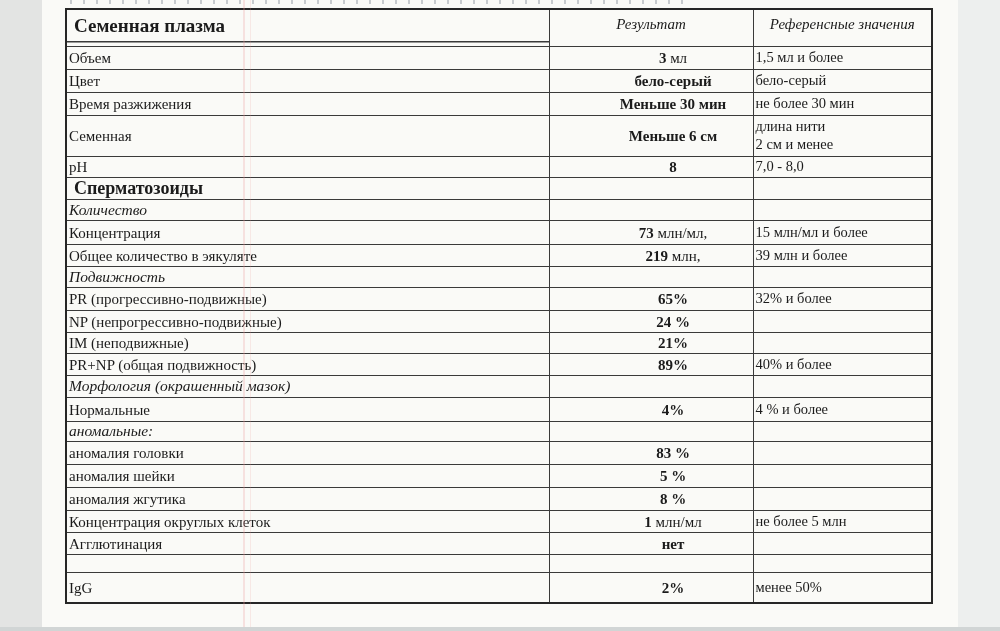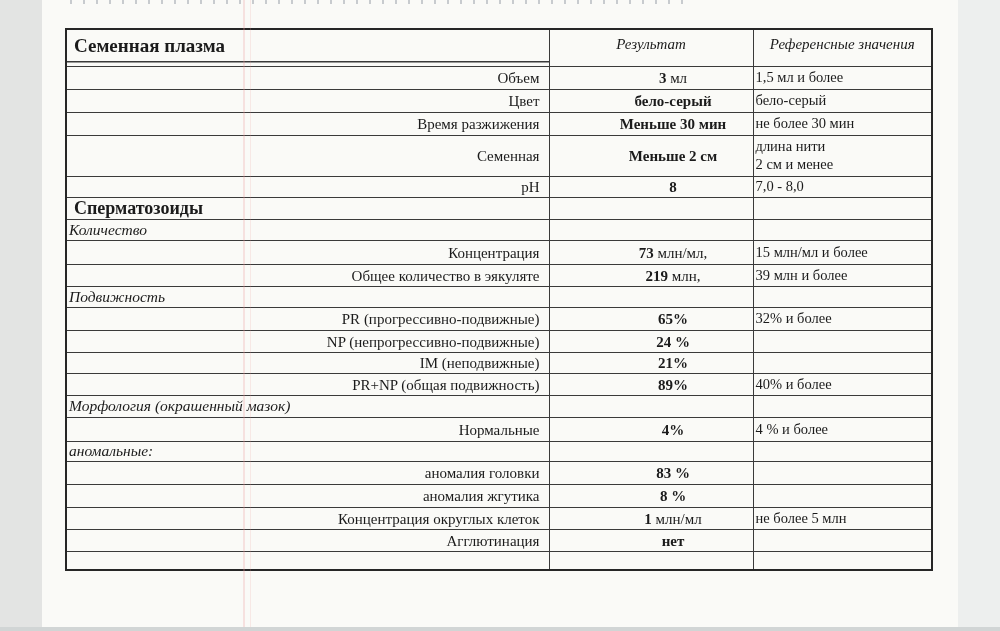--- a/index.html
+++ b/index.html
@@ -33,39 +33,38 @@
     position: absolute; top: 0; height: 631px; width: 2px;
     background: rgba(235,150,150,.25);
   }
   .scan-line.a { left: 243px; }
   .scan-line.b { left: 250px; width: 1px; background: rgba(235,150,150,.18); }
 
   table.report {
     position: absolute; left: 23px; top: 8px; width: 866px;
     border-collapse: collapse; table-layout: fixed;
     border: 2.2px solid #262626;
-    margin-top: 20px;
   }
   td {
     border: 1.4px solid #3a3a3a;
     padding: 0 2px;
     vertical-align: middle;
     font-size: 15px;
     line-height: 1.2;
     overflow: hidden;
   }
   col.c1 { width: 483px; }
   col.c2 { width: 204px; }
   col.c3 { width: 179px; }
 
   .h37{height:37px} .h41{height:41px} .h30{height:30px}
   .h24{height:24px} .h23{height:23px} .h22{height:22px}
   .h21{height:21px} .h20{height:20px} .h18{height:18px}
 
-  td.p   { text-align: right; padding-right: 9px; }
+  td.p   { text-align: left; padding-right: 9px; }
   td.res { text-align: center; font-weight: bold; padding-left: 46px; }
   td.res .ru { font-weight: normal; }
   td.ref { white-space: pre-line; font-size: 14.5px; }
   td.sec { font-weight: bold; font-size: 18px; padding-left: 7px; }
   td.sub { font-style: italic; font-size: 15.5px; }
 
   tr.r-head td { vertical-align: top; padding-top: 5px; }
   td.head { text-align: center; font-size: 15px; font-style: italic; }
   td.head-left {
     font-weight: bold; font-size: 19px; padding-left: 7px;
@@ -109,21 +108,21 @@
     </tr>
 
     <tr class="h23">
       <td class="p">Время разжижения</td>
       <td class="res">Меньше 30 мин</td>
       <td class="ref">не более 30 мин</td>
     </tr>
 
     <tr class="h41">
       <td class="p">Семенная</td>
-      <td class="res">Меньше 2 см</td>
+      <td class="res">Меньше 6 см</td>
       <td class="ref">длина нити
 2 см и менее</td>
     </tr>
 
     <tr class="h21">
       <td class="p">рН</td>
       <td class="res">8</td>
       <td class="ref">7,0 - 8,0</td>
     </tr>
 
@@ -198,20 +197,25 @@
       <td></td>
       <td></td>
     </tr>
 
     <tr class="h23">
       <td class="p">аномалия головки</td>
       <td class="res">83 %</td>
       <td class="ref"></td>
     </tr>
 
+    <tr class="h23">
+      <td class="p">аномалия шейки</td>
+      <td class="res">5 %</td>
+      <td class="ref"></td>
+    </tr>
 
     <tr class="h23">
       <td class="p">аномалия жгутика</td>
       <td class="res">8 %</td>
       <td class="ref"></td>
     </tr>
 
     <tr class="h22">
       <td class="p">Концентрация округлых клеток</td>
       <td class="res"><span>1</span> <span class="ru">млн/мл</span></td>
@@ -224,20 +228,25 @@
       <td class="ref"></td>
     </tr>
 
     <tr class="h18">
       <td></td>
       <td></td>
       <td></td>
     </tr>
 
 
+    <tr class="h30 igg">
+      <td class="p">IgG</td>
+      <td class="res">2%</td>
+      <td class="ref">менее 50%</td>
+    </tr>
   </tbody>
     </table>
 </div>
 
 <div class="margin-right"></div>
 <div class="scan-line a"></div>
 <div class="scan-line b"></div>
 <div class="bottom-strip"></div>
 
 </body></html>

